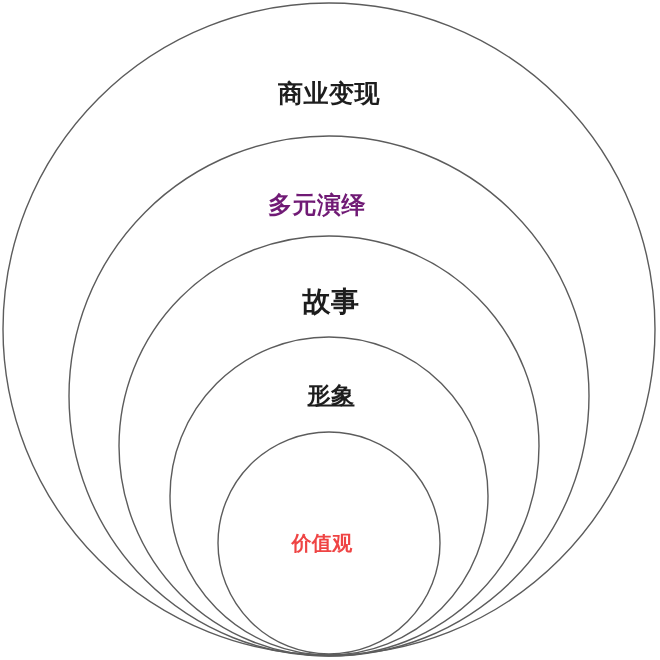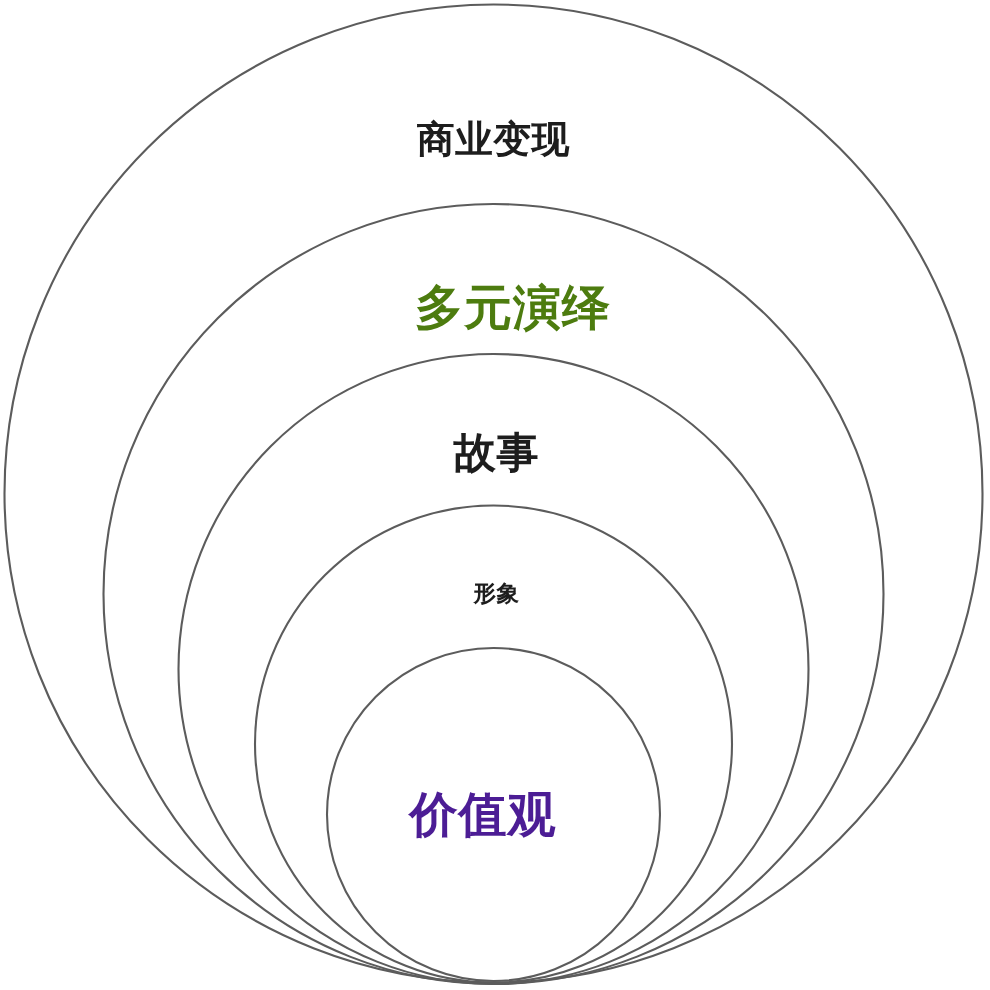--- a/index.html
+++ b/index.html
@@ -57,19 +57,19 @@
         <circle class="ring-circle" cx="329" cy="329" r="326" stroke="#5c5c5c"></circle>
         <circle class="ring-circle" cx="329" cy="396" r="260" stroke="#5c5c5c"></circle>
         <circle class="ring-circle" cx="329" cy="446" r="210" stroke="#5c5c5c"></circle>
         <circle class="ring-circle" cx="329" cy="496" r="159" stroke="#5c5c5c"></circle>
         <circle class="ring-circle" cx="329" cy="543" r="111" stroke="#5c5c5c"></circle>
       </g>
   </svg>
 
   <div id="labels-layer">
       <div class="ring-label" style="left: 329px; top: 93px; font-size: 25px; color: rgb(29, 29, 29);">商业变现</div>
-      <div class="ring-label" style="left: 342px; top: 205px; font-size: 32px; color: #4d7c0f;">多元演绎</div>
+      <div class="ring-label" style="left: 317px; top: 205px; font-size: 24px; color: #701a75;">多元演绎</div>
       <div class="ring-label" style="left: 331px; top: 302px; font-size: 28px; color: rgb(29, 29, 29);">故事</div>
-      <div class="ring-label" style="left: 331px; top: 396px; font-size: 15px; color: rgb(29, 29, 29);">形象</div>
-      <div class="ring-label" style="left: 322px; top: 543px; font-size: 32px; color: #4c1d95;">价值观</div>
+      <div class="ring-label" style="left: 331px; top: 396px; font-size: 23px; color: rgb(29, 29, 29); text-decoration: underline;">形象</div>
+      <div class="ring-label" style="left: 322px; top: 543px; font-size: 20px; color: #ef4444;">价值观</div>
     </div>
 
 </div>
 
 </body></html>

